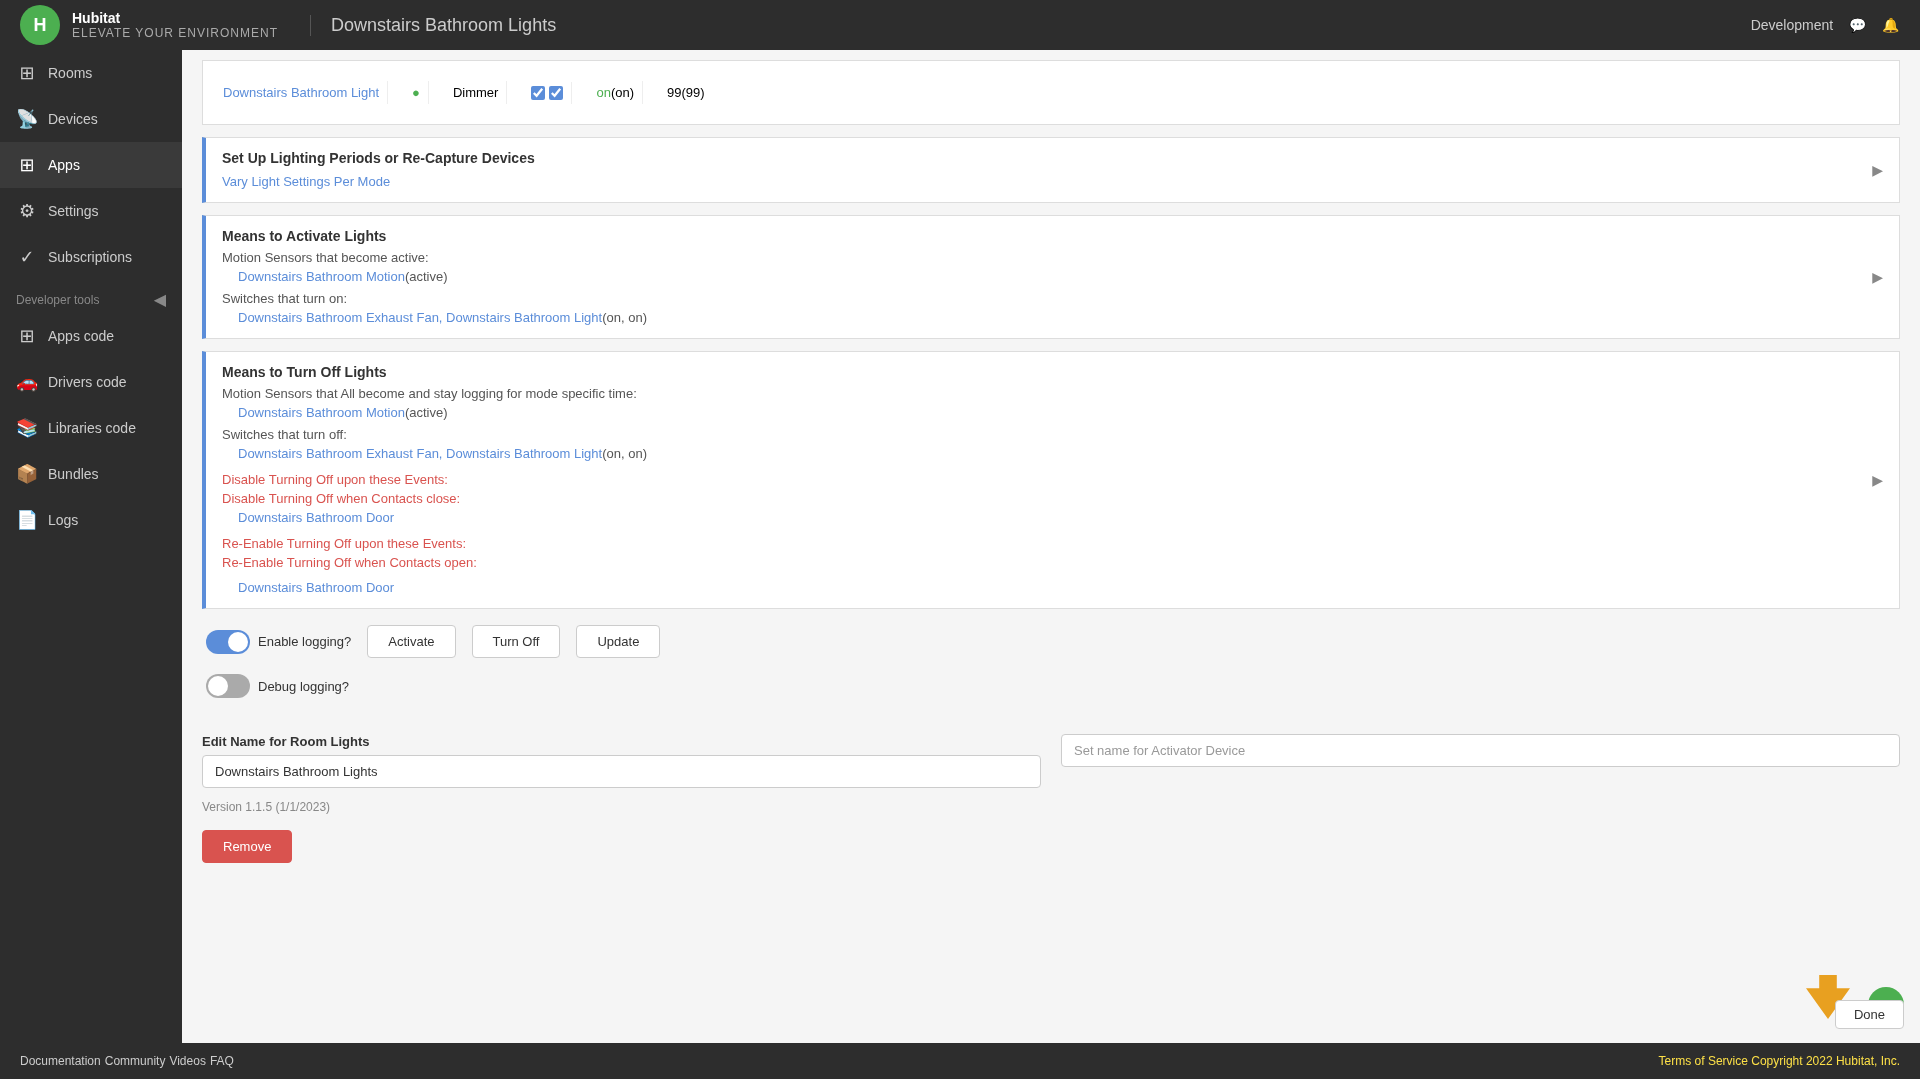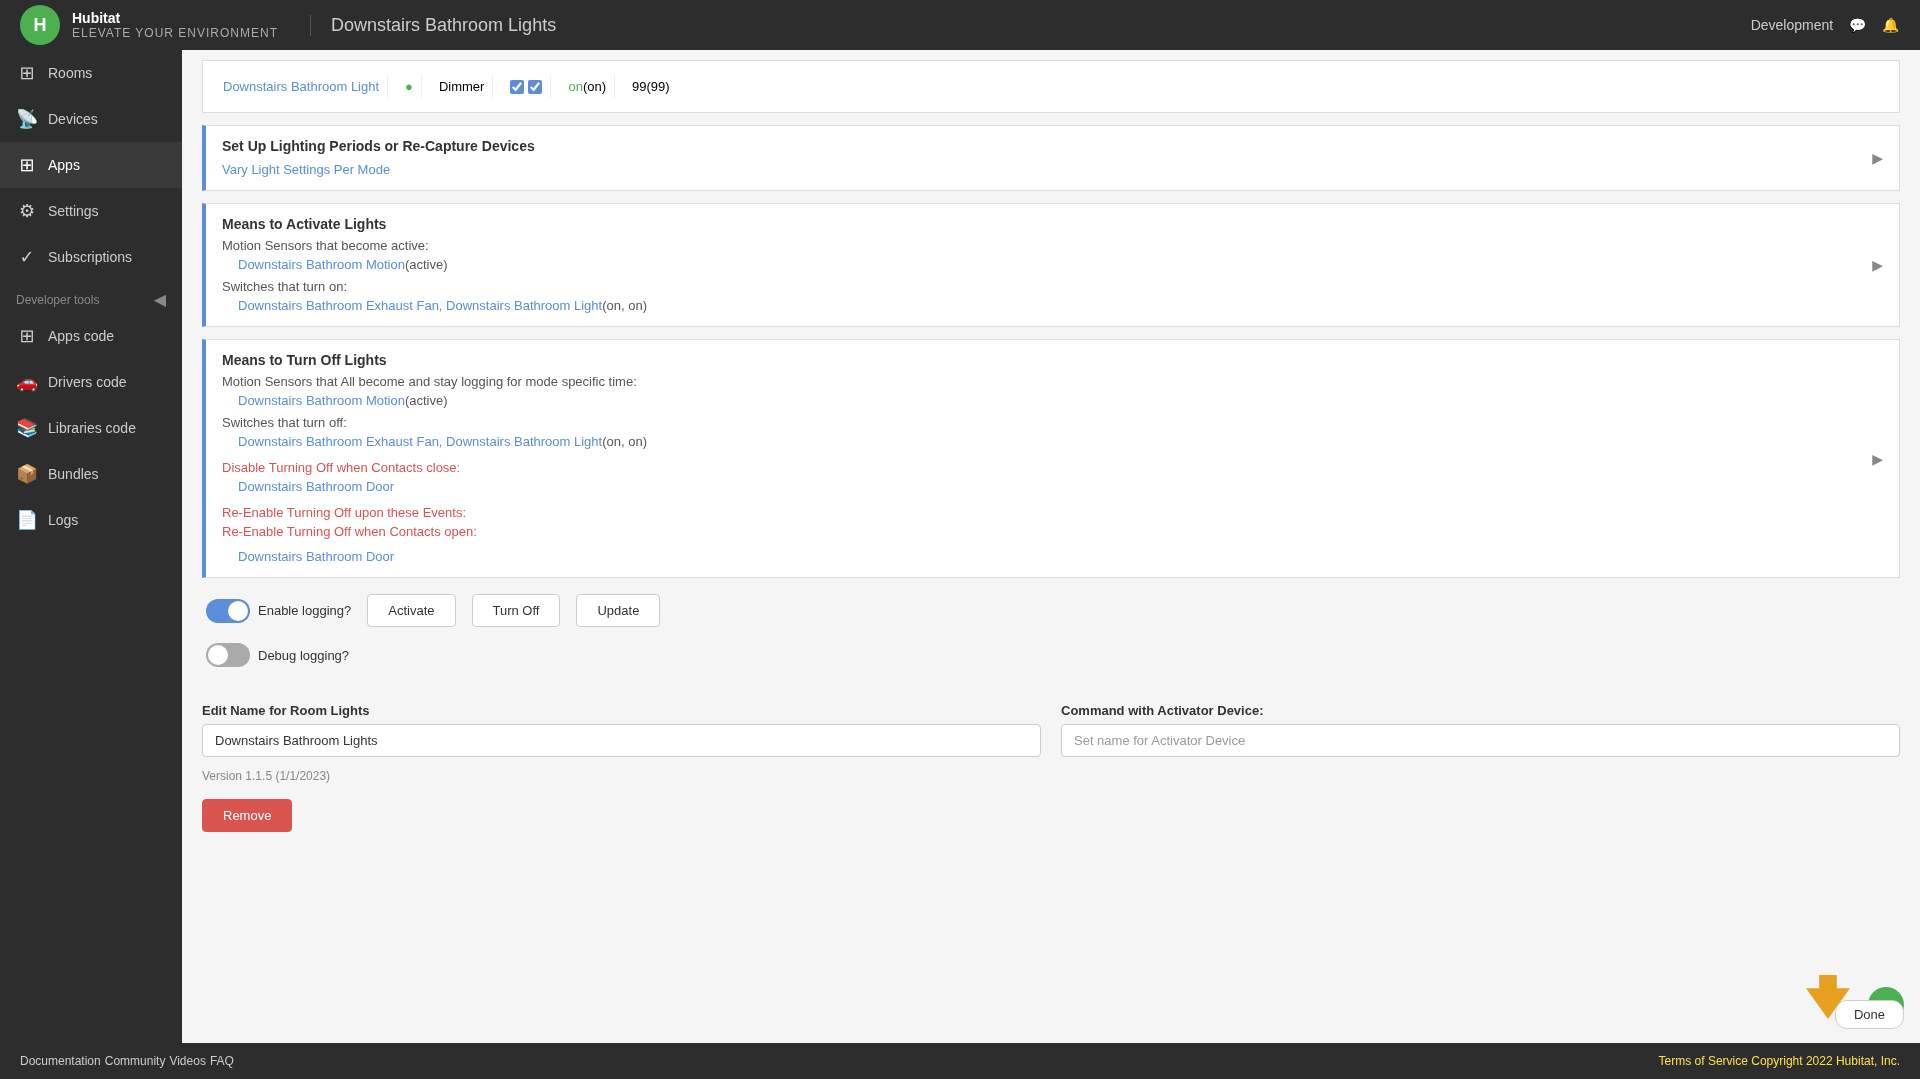--- a/index.html
+++ b/index.html
@@ -105,22 +105,22 @@
     }
     .chevron-right { color: #888; font-size: 14px; }
 
     
     .table-row {
       background: white;
       border: 1px solid #ddd;
       display: flex;
       align-items: center;
       margin-bottom: 12px;
-      padding: 14px 12px;
-      gap: 9px;
+      padding: 20px 12px;
+      gap: 16px;
     }
     .table-cell {
       padding: 4px 8px;
       font-size: 13px;
       border-right: 1px solid #eee;
     }
     .table-cell:last-child { border-right: none; }
     .table-cell a { color: #5b8dd9; text-decoration: none; }
     .table-cell.green { color: #4caf50; }
     .checkbox-cell { display: flex; gap: 4px; align-items: center; }
@@ -157,21 +157,21 @@
     .btn {
       padding: 8px 20px;
       border: 1px solid #ccc;
       background: white;
       border-radius: 4px;
       font-size: 13px;
       cursor: pointer;
       color: #333;
     }
     .btn-danger { background: #d9534f; color: white; border-color: #d9534f; }
-    .btn-done { background: white; border: 1px solid #ccc; color: #333; padding: 6px 18px; border-radius: 12px; font-size: 13px; cursor: pointer; }
+    .btn-done { background: white; border: 1px solid #ccc; color: #333; padding: 6px 18px; border-radius: 4px; font-size: 13px; cursor: pointer; }
 
     
     .form-section {
       display: flex;
       gap: 20px;
       margin: 20px 0 12px;
     }
     .form-group { display: flex; flex-direction: column; gap: 6px; flex: 1; }
     .form-label { font-size: 13px; color: #333; font-weight: bold; }
     .form-input {
@@ -352,20 +352,21 @@
         <div style="flex:1">
           <div class="card-title">Means to Turn Off Lights</div>
           <div class="card-section-label">Motion Sensors that All become and stay logging for mode specific time:</div>
           <div style="padding-left:16px; margin-bottom:6px">
             <a class="card-link">Downstairs Bathroom Motion</a><span style="font-size:13px;color:#555">(active)</span>
           </div>
           <div class="card-section-label">Switches that turn off:</div>
           <div style="padding-left:16px; margin-bottom:10px">
             <a class="card-link">Downstairs Bathroom Exhaust Fan, Downstairs Bathroom Light</a><span style="font-size:13px;color:#555">(on, on)</span>
           </div>
+          <div class="card-section-label" style="color:#d9534f; margin-bottom:4px">Disable Turning Off upon these Events:</div>
           <div class="card-section-label" style="color:#d9534f; margin-bottom:2px">Disable Turning Off when Contacts close:</div>
           <div style="padding-left:16px; margin-bottom:10px">
             <a class="card-link">Downstairs Bathroom Door</a>
           </div>
           <div class="card-section-label" style="color:#d9534f; margin-bottom:4px">Re-Enable Turning Off upon these Events:</div>
           <div class="card-section-label" style="color:#d9534f; margin-bottom:8px">Re-Enable Turning Off when Contacts open:</div>
           <div style="padding-left:16px">
             <a class="card-link">Downstairs Bathroom Door</a>
           </div>
         </div>
@@ -394,21 +395,20 @@
       <span class="toggle-label">Debug logging?</span>
     </div>
 
     
     <div class="form-section">
       <div class="form-group">
         <label class="form-label">Edit Name for Room Lights</label>
         <input type="text" class="form-input" value="Downstairs Bathroom Lights" style="">
       </div>
       <div class="form-group">
-        <label class="form-label">Command with Activator Device:</label>
         <input type="text" class="form-input" placeholder="Set name for Activator Device" style="">
       </div>
     </div>
 
     <div class="version-text">Version 1.1.5 (1/1/2023)</div>
 
     <button class="btn btn-danger">Remove</button>
 
   </div>
 </div>

